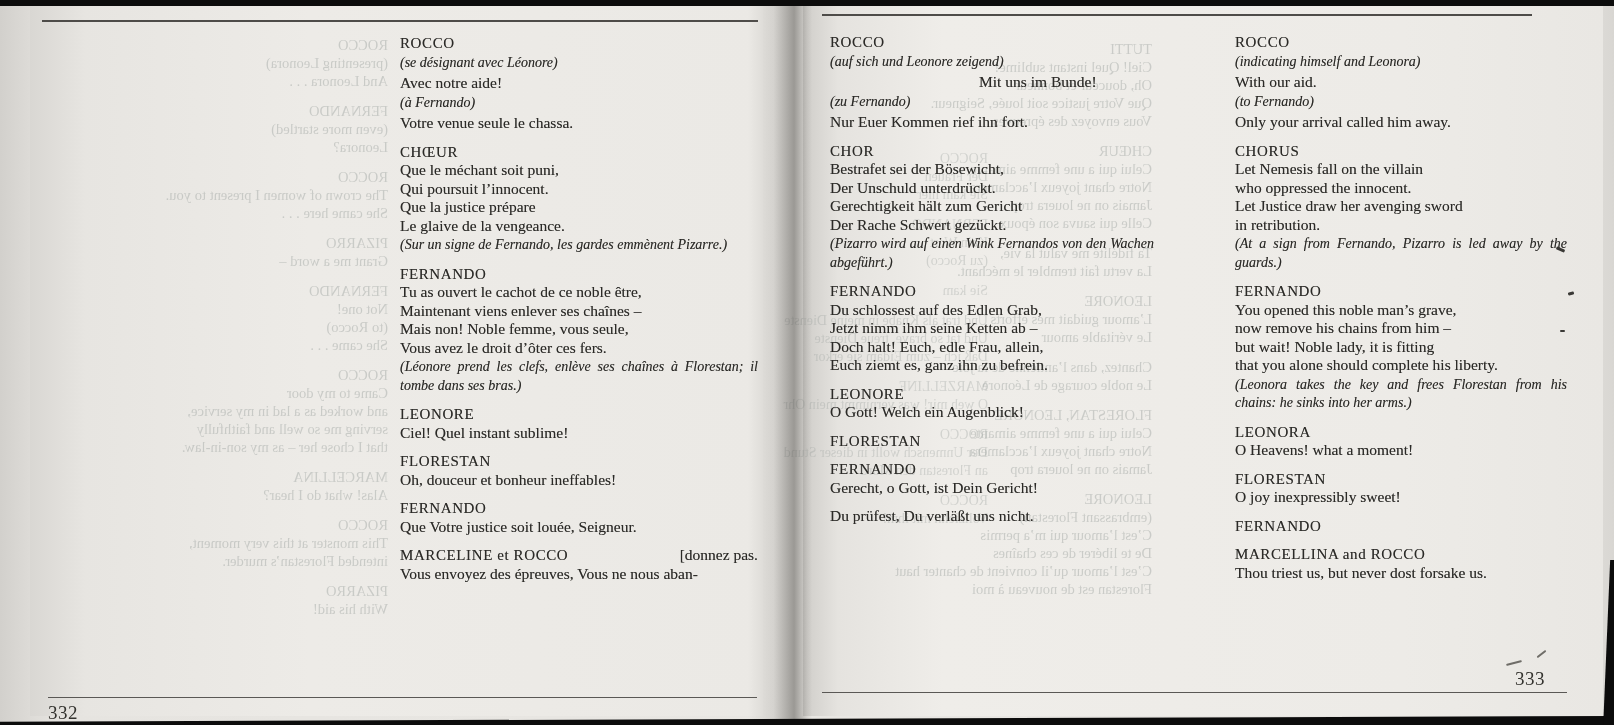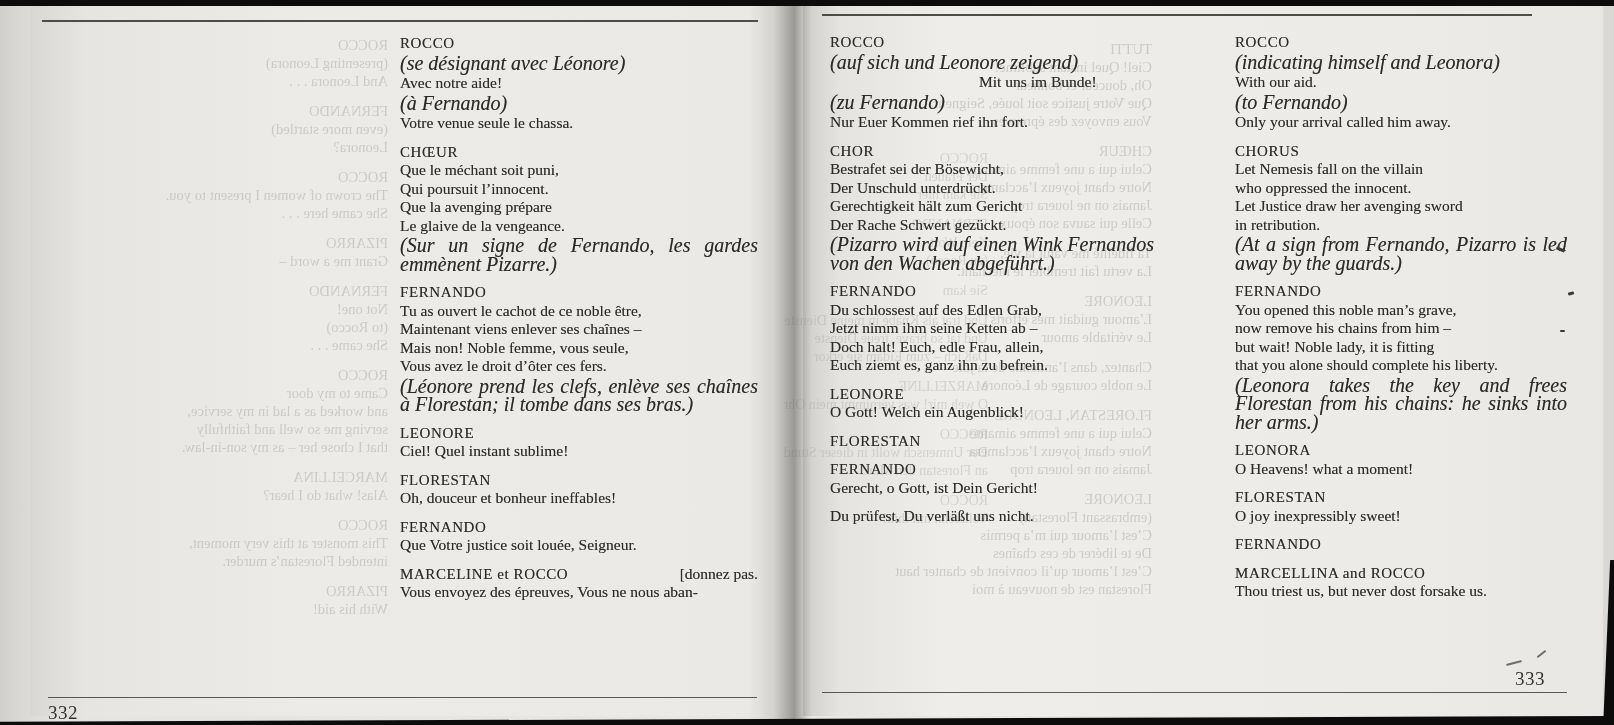--- a/index.html
+++ b/index.html
@@ -33,21 +33,21 @@
   #col-french{left:400px;top:34px;width:358px;}
   #col-german{left:830px;top:33px;width:324px;}
   #col-english{left:1235px;top:33px;width:332px;}
   .block{margin-bottom:10px;}
   .speaker-line{display:flex;justify-content:flex-start;}
   .speaker-line.with-catchword{justify-content:space-between;}
   .speaker{font-size:15px;letter-spacing:.6px;}
   .catchword{font-size:15.5px;}
   .line{white-space:nowrap;}
   .line.indent{margin-left:46%;}
-  .direction{font-style:italic;text-align:justify;font-size:20px;margin:1px 0 2px;}
+  .direction{font-style:italic;text-align:justify;font-size:14px;margin:1px 0 2px;}
   .direction::after{content:"";display:inline-block;width:0;}
 
   .ghost{position:absolute;z-index:2;transform:scaleX(-1);color:#9aa09d;opacity:.42;
          filter:blur(.4px);font-size:14.5px;line-height:18px;pointer-events:none;}
   #ghost-left{left:58px;top:36px;width:330px;}
   #ghost-french{left:858px;top:40px;width:294px;}
   #ghost-german{left:772px;top:150px;width:216px;font-size:14px;opacity:.34;}
   .gline{white-space:nowrap;}
   .gline.gap{margin-top:12px;}
 
@@ -156,21 +156,21 @@
         <div class="line">Avec notre aide!</div>
         <div class="direction">(à Fernando)</div>
         <div class="line">Votre venue seule le chassa.</div>
       </div>
       <div class="block">
         <div class="speaker-line">
           <span class="speaker">CHŒUR</span>
         </div>
         <div class="line">Que le méchant soit puni,</div>
         <div class="line">Qui poursuit l’innocent.</div>
-        <div class="line">Que la avenging prépare</div>
+        <div class="line">Que la justice prépare</div>
         <div class="line">Le glaive de la vengeance.</div>
         <div class="direction">(Sur un signe de Fernando, les gardes emmènent Pizarre.)</div>
       </div>
       <div class="block">
         <div class="speaker-line">
           <span class="speaker">FERNANDO</span>
         </div>
         <div class="line">Tu as ouvert le cachot de ce noble être,</div>
         <div class="line">Maintenant viens enlever ses chaînes –</div>
         <div class="line">Mais non! Noble femme, vous seule,</div>

